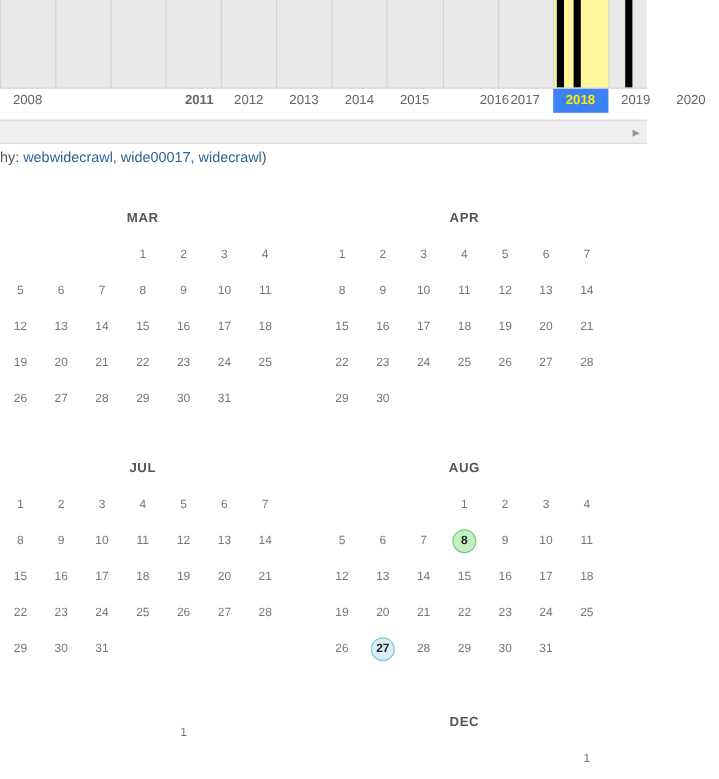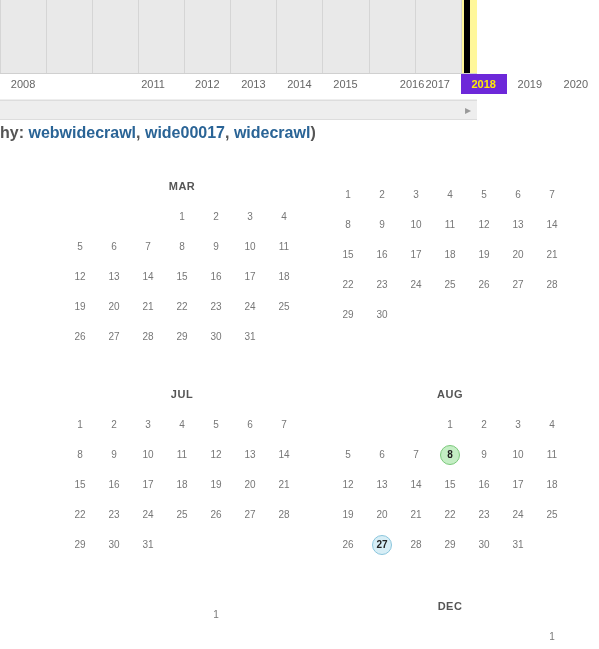--- a/index.html
+++ b/index.html
@@ -1,36 +1,36 @@
 <!DOCTYPE html>
 <html><head>
 <meta charset="utf-8">
 <style>
   html,body{margin:0;padding:0;font-family:Helvetica,Arial,sans-serif;font-size:11px;color:#444;background:#fff;}
   .viewport{width:599px;height:649px;overflow:hidden;position:relative;}
 
   
-  .timeline-wrap{position:relative;width:477px;}
+  .timeline-wrap{position:relative;width:539px;}
   .timeline-chart{height:73px;background:#e9e9e9;border-bottom:1px solid #d0d0d0;position:relative;overflow:hidden;}
   .year-slot{position:absolute;top:0;bottom:0;border-left:1px solid #d5d5d5;width:46.07px;}
   .year-highlight{background:#fff79a;}
   .hl-bar{position:absolute;bottom:0;width:6px;background:#000;}
   .year-labels{height:25px;background:#fff;position:relative;border-bottom:1px solid #eee;}
   .year-label{position:absolute;top:4px;width:46.07px;text-align:center;font-size:11px;color:#666;}
-  .year-label-current{position:absolute;top:0;height:20px;line-height:20px;background:#6d28d9;color:#ffec00;font-weight:bold;text-align:center;width:46.07px;}
+  .year-label-current{position:absolute;top:0;height:20px;line-height:20px;background:#3b82f6;color:#ffec00;font-weight:bold;text-align:center;width:46.07px;}
   .timeline-scroll{height:18px;background:#eee;border-top:1px solid #ddd;border-bottom:1px solid #ddd;position:relative;}
   .timeline-scroll-arrow{position:absolute;right:2px;top:2px;width:14px;height:14px;color:#999;font-size:12px;text-align:center;line-height:14px;}
 
   
-  .why-line{padding:4px 4px 10px 0;font-size:16px;color:#555;font-weight:bold;}
+  .why-line{padding:4px 4px 10px 0;font-size:12px;color:#555;}
   .why-line a{color:#2a6496;text-decoration:none;}
 
   
   .calendars{padding-top:28px;}
-  .cal-row{display:flex;justify-content:flex-end;padding-left:12px;}
+  .cal-row{display:flex;justify-content:flex-start;padding-left:0;}
   .month{width:238px;margin-right:30px;}
   .month-title{text-align:center;font-weight:bold;font-size:11px;letter-spacing:0.5px;color:#555;padding-bottom:10px;}
   .week{display:flex;}
   .day-cell{width:34px;height:30px;display:flex;align-items:center;justify-content:center;font-size:10px;color:#777;}
   .day-num{width:18px;height:18px;line-height:18px;text-align:center;border-radius:50%;}
   .captured-green{background:#c4eec4;border:1px solid #7cc97c;color:#222;font-weight:bold;}
   .captured-blue{background:#d7eef6;border:1px solid #8bc6dd;color:#222;font-weight:bold;}
 </style>
 </head>
 <body>
@@ -52,21 +52,21 @@
         <div class="year-slot" style="left: 506.77px;"></div>
         <div class="year-slot" style="left: 552.84px;"></div>
         <div class="hl-bar" style="left: 464px; height: 73px;"></div>
         <div class="hl-bar" style="left: 478px; height: 73px;"></div>
         <div class="hl-bar" style="left: 521px; height: 73px;"></div>
       </div>
   <div class="year-labels" id="year-labels">
         <div class="year-label" style="left: 0px;">2008</div>
         <div class="year-label" style="left: 46.07px; margin-top: 32px;">2009</div>
         <div class="year-label" style="left: 92.14px; margin-top: 28px;">2010</div>
-        <div class="year-label" style="left: 130px;">2011</div>
+        <div class="year-label" style="left: 143px; font-weight: bold;">2011</div>
         <div class="year-label" style="left: 184.28px;">2012</div>
         <div class="year-label" style="left: 230.35px;">2013</div>
         <div class="year-label" style="left: 276.42px;">2014</div>
         <div class="year-label" style="left: 322.49px;">2015</div>
         <div class="year-label" style="left: 389px;">2016</div>
         <div class="year-label" style="left: 414.63px;">2017</div>
         <div class="year-label-current" style="left: 460.7px;">2018</div>
         <div class="year-label" style="left: 506.77px;">2019</div>
         <div class="year-label" style="left: 552.84px;">2020</div>
       </div>
@@ -188,20 +188,21 @@
             <div class="day-cell">
               <div class="day-num">30</div>
             </div>
             <div class="day-cell">
               <div class="day-num">31</div>
             </div>
             <div class="day-cell"></div>
           </div>
         </div>
         <div class="month">
+          <div class="month-title">APR</div>
           <div class="week">
             <div class="day-cell">
               <div class="day-num">1</div>
             </div>
             <div class="day-cell">
               <div class="day-num">2</div>
             </div>
             <div class="day-cell">
               <div class="day-num">3</div>
             </div>

